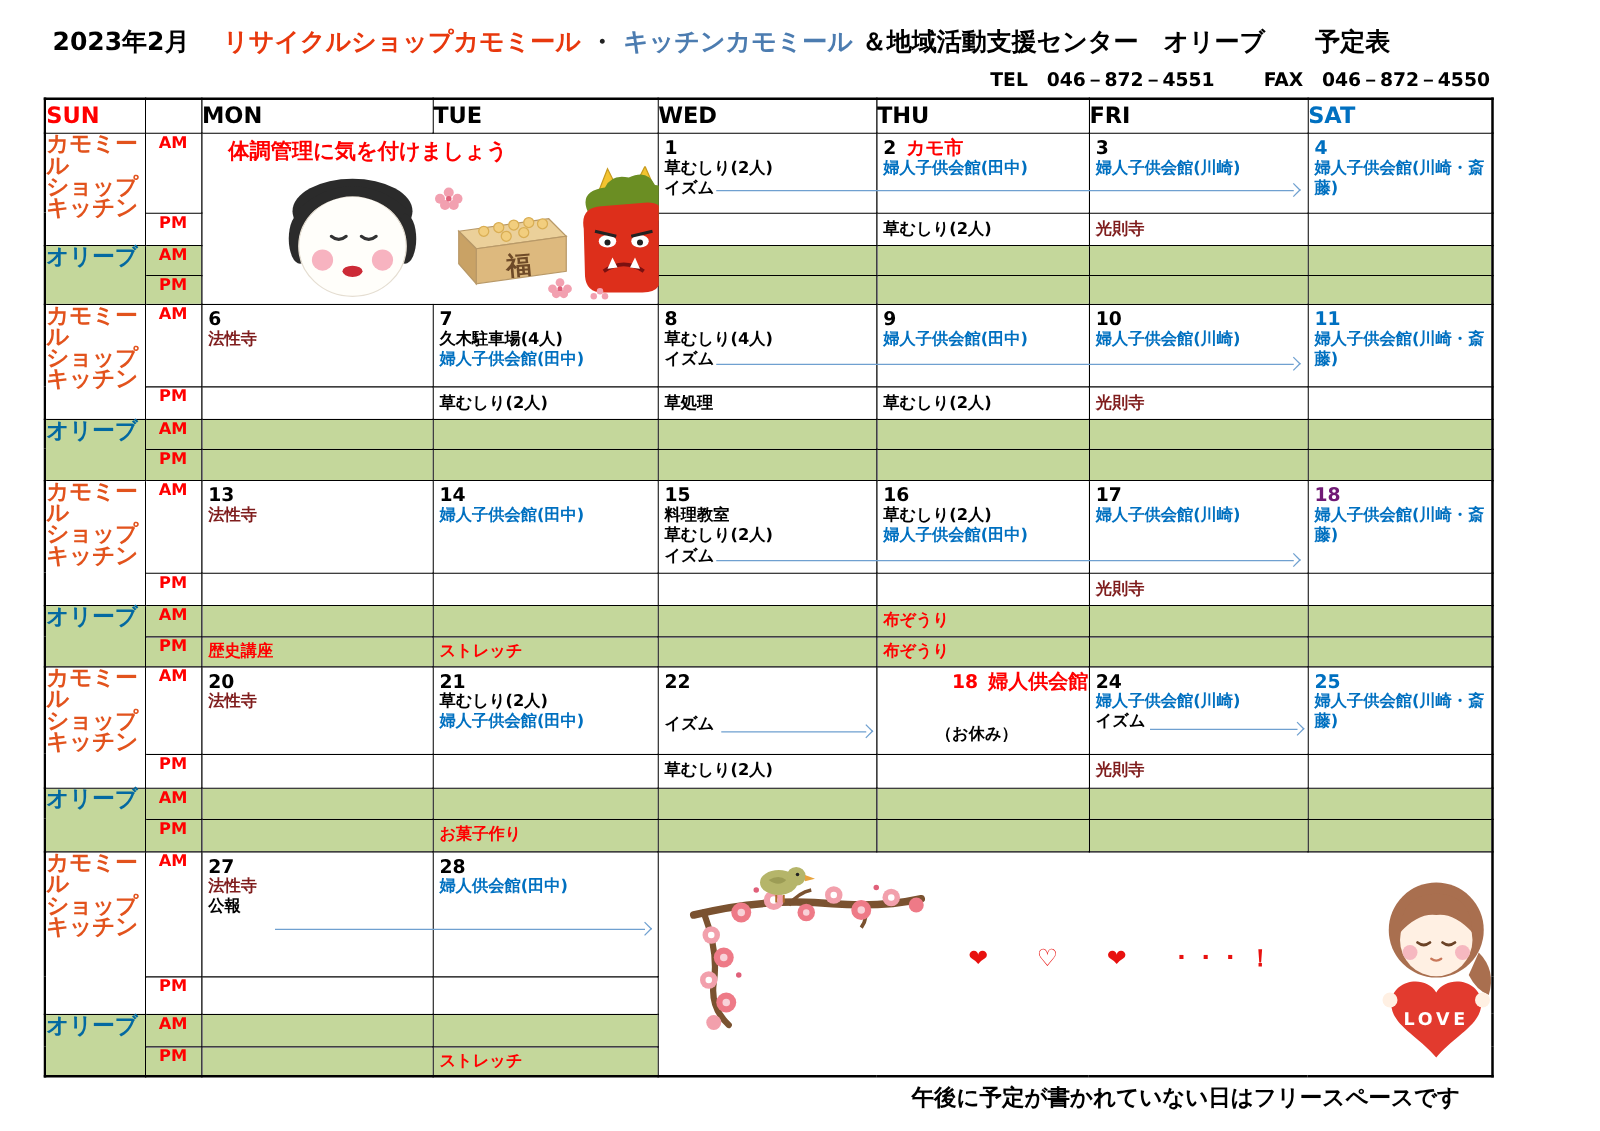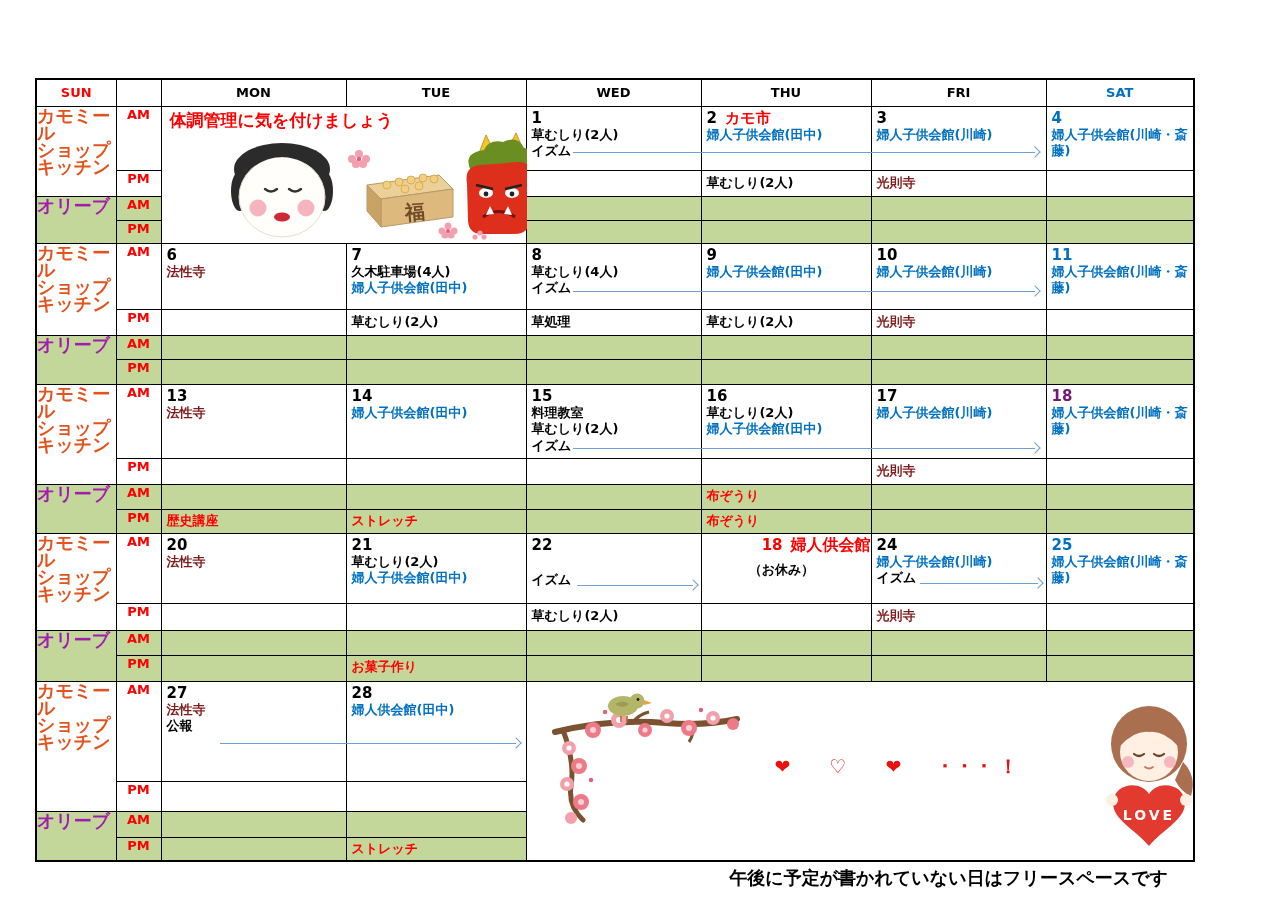--- a/index.html
+++ b/index.html
@@ -11,58 +11,69 @@
   .t-shop{color:#E8380D;margin-left:20px;}
   .t-dot{color:#222;}
   .t-kitchen{color:#4C7CB0;}
   .t-rest{color:#000;}
   .telline{position:absolute;top:55px;right:88px;font-size:15px;color:#000;}
   .telline span{margin-left:34px;}
   
   .cal{position:absolute;left:35px;top:78px;border-collapse:collapse;table-layout:fixed;
        width:1158px;border:2px solid #000;}
   .cal td{border:1px solid #000;padding:0;vertical-align:top;position:relative;background:#fff;}
-  .hdr td{text-align:center;vertical-align:middle;font-size:13px;}
+  .hdr td{text-align:left;vertical-align:middle;font-size:18px;}
   .c-red{color:#FF0000;text-align:right;}
   .c-blue{color:#0070C0;}
   .c-purple{color:#7f1d1d;}
   .c-black{color:#000;}
   .ampm{text-align:center;vertical-align:middle;color:#FF0000;font-size:13px;}
   .lab{vertical-align:middle;font-size:18px;line-height:17px;}
   .lab-shop{color:#E2531D;padding-left:6px;white-space:pre-line;}
-  .lab-olive{color:#a21caf;padding-left:6px;}
+  .lab-olive{color:#0369a1;padding-left:6px;}
   .olive{background:#C4D79B !important;}
   .date{font-size:15px;line-height:18px;padding:2px 0 0 5px;color:#000;}
   .date .badge{margin-left:8px;}
   .ln{font-size:13px;line-height:16.5px;padding:0 2px 0 5px;}
   .pmtext{font-size:13px;padding:3px 0 0 5px;}
   .oln{font-size:13px;color:#FF0000;padding:2px 0 0 5px;}
   .center{text-align:center;padding-right:14px;}
   .diag{background-image:linear-gradient(to bottom right,
         transparent calc(50% - 1px),#000 calc(50% - 1px),
         #000 calc(50% + 0.6px),transparent calc(50% + 0.6px));}
   
   .arrow{position:absolute;height:10px;pointer-events:none;z-index:6;}
   .arrow::before{content:"";position:absolute;left:0;right:4px;top:5px;border-top:1.6px solid #6FA0D0;}
   .arrow::after{content:"";position:absolute;right:0;top:1.8px;width:7px;height:7px;
         border-top:1.6px solid #6FA0D0;border-right:1.6px solid #6FA0D0;transform:rotate(45deg);}
   
   .imgcell{background:#fff;}
-  .health{position:absolute;left:8px;top:2px;font-size:17px;color:#FF0000;white-space:nowrap;z-index:3;}
+  .health{position:absolute;left:21px;top:2px;font-size:17px;color:#FF0000;white-space:nowrap;z-index:3;}
   .setsubun{position:absolute;left:25px;top:26px;}
   .plum{position:absolute;left:14px;top:8px;}
   .heartline{position:absolute;left:248px;top:72px;font-size:19px;color:#E8110F;letter-spacing:10px;white-space:nowrap;}
   .lovegirl{position:absolute;left:572px;top:20px;}
   .footnote{position:absolute;top:866px;right:112px;font-size:18px;color:#000;}
 </style>
 </head>
 <body>
 
 <div class="page">
 
+  <div class="titlebar">
+    <span class="t-month">2023年2月</span>
+    <span class="t-shop">リサイクルショップカモミール</span>
+    <span class="t-dot">・</span>
+    <span class="t-kitchen">キッチンカモミール</span>
+    <span class="t-rest">＆地域活動支援センター　オリーブ　　予定表</span>
+  </div>
+  <div class="telline">
+    <span style="margin-left:0">TEL　046－872－4551</span>
+    <span>FAX　046－872－4550</span>
+  </div>
 
   <table class="cal">
     <colgroup>
       <col style="width:80px">
         <col style="width:45px">
         <col style="width:185px">
         <col style="width:180px">
       <col style="width:175px">
         <col style="width:170px">
         <col style="width:175px">
@@ -350,21 +361,21 @@
         <div class="ln c-black">草むしり(2人)</div>
         <div class="ln c-blue">婦人子供会館(田中)</div>
       </td>
       <td>
         <div class="date">22</div>
         <div class="ln c-black" style="margin-top:18px">イズム</div>
         <div class="arrow" style="left:50px;top:46px;width:120px"></div>
       </td>
       <td>
         <div class="date c-red" style="color:#FF0000"><span>18</span><span class="badge" style="font-size:16px">婦人供会館</span></div>
-        <div class="ln c-black center" style="margin-top:8px">（お休み）</div>
+        <div class="ln c-black center" style="margin-top:26px">（お休み）</div>
       </td>
       <td>
         <div class="date">24</div>
         <div class="ln c-blue">婦人子供会館(川崎)</div>
         <div class="ln c-black">イズム</div>
         <div class="arrow" style="left:48px;top:44px;width:122px"></div>
       </td>
       <td>
         <div class="date" style="color:#0070C0">25</div>
         <div class="ln c-blue">婦人子供会館(川崎・斎藤)</div>

